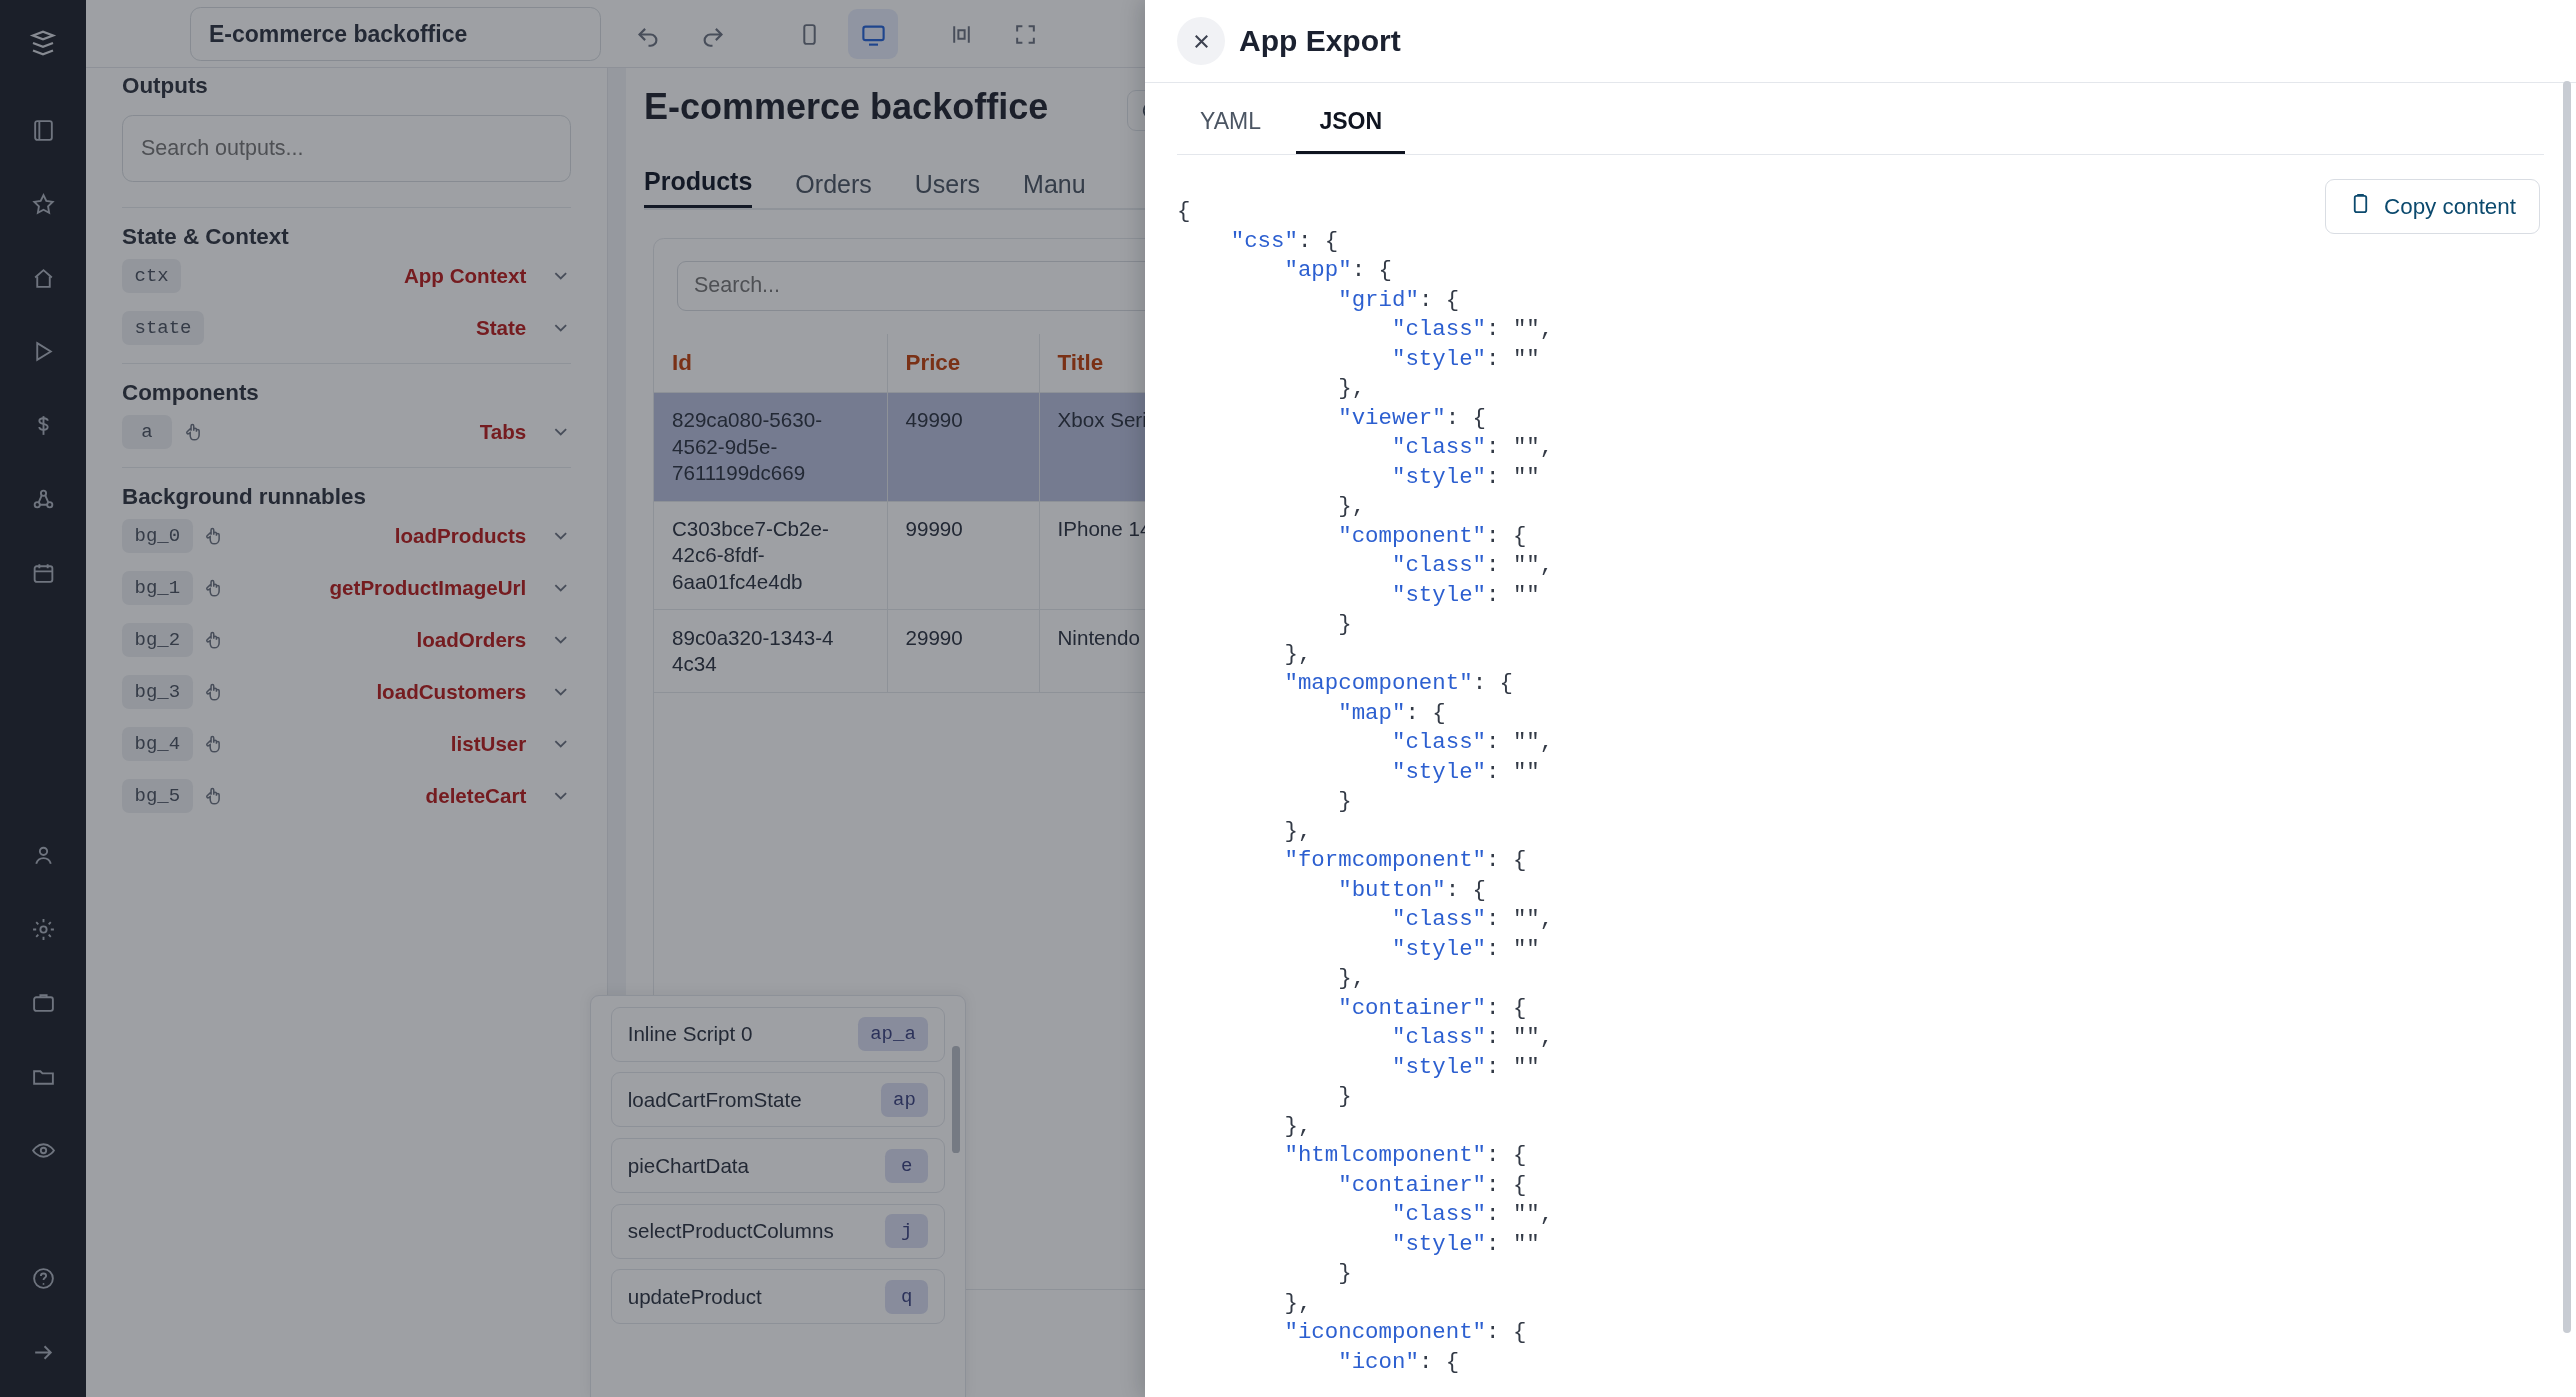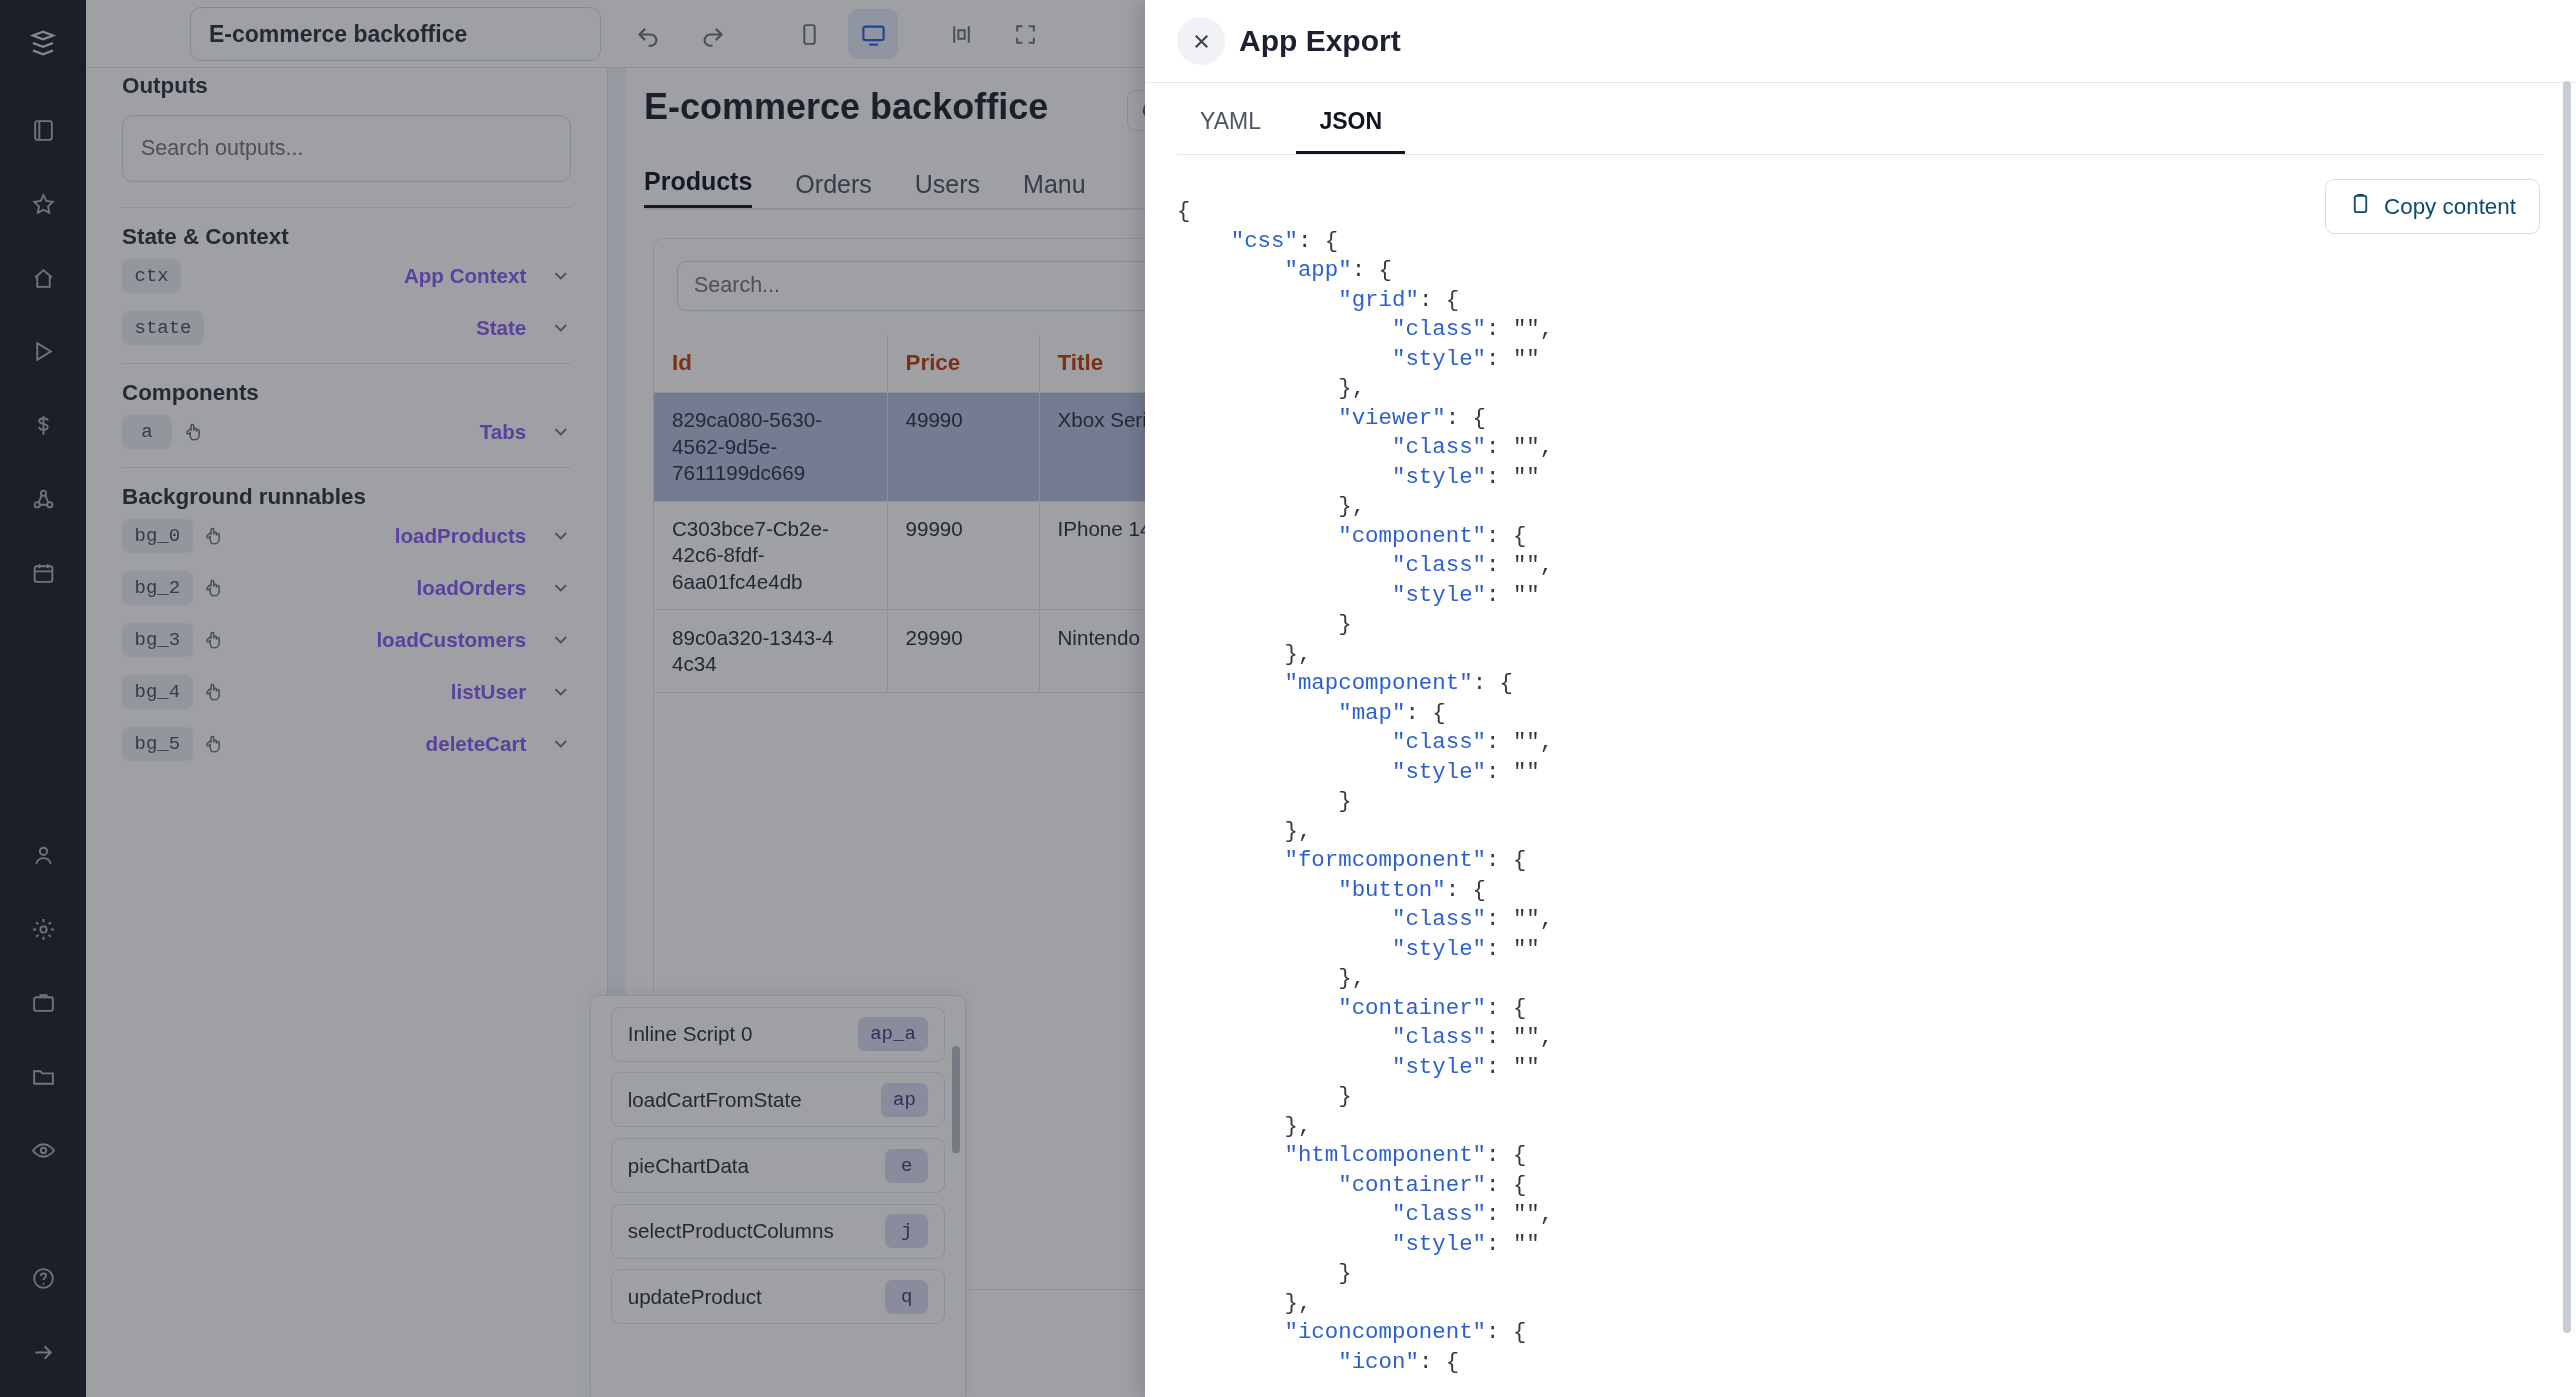--- a/index.html
+++ b/index.html
@@ -70,21 +70,21 @@
   .chip {
     display: inline-flex; align-items: center; justify-content: center;
     min-width: 50px; height: 34px; padding: 0 12.5px;
     background: #eceef1; border-radius: 7.2px;
     font-size: 19px; color: #4a5260;
     font-family: "Liberation Mono", monospace;
   }
   .hand-icon { color: #6b7280; display: inline-flex; align-items: center; }
   .row-label {
     margin-left: auto;
-    font-size: 20.6px; color: #8b5cf6; font-weight: bold;
+    font-size: 20.6px; color: #b91c1c; font-weight: bold;
   }
   .chev { color: #6b7280; display: inline-flex; align-items: center; margin-left: 12.5px;}
 
   
   .topbar {
     position: absolute; left: 86px; top: 0; right: 0; height: 68px;
     background: #ffffff; border-bottom: 0.9px solid #e3e6ea;
   }
   .apptitle-input {
     position: absolute; left: 104px; top: 7.2px;
@@ -414,20 +414,34 @@
     <div class="section-title">Background runnables</div>
 
     <div class="row">
       <span class="chip">bg_0</span>
       <span class="hand-icon">
           <svg width="21.5" height="21.5" viewBox="0 0 24 24" fill="none" stroke="currentColor" stroke-width="1.7">
             <path d="M9 11V5.5a1.5 1.5 0 013 0V11m0-1.5a1.5 1.5 0 013 0V12m0-1a1.5 1.5 0 013 0v4.5c0 3-2.2 5.5-5.5 5.5S8 18.5 8 15.5V13l-1.6 1.1a1.4 1.4 0 01-1.8-2.1L9 8"></path>
           </svg>
         </span>
       <span class="row-label">loadProducts</span>
+      <span class="chev">
+          <svg width="21.5" height="21.5" viewBox="0 0 24 24" fill="none" stroke="currentColor" stroke-width="2">
+            <path d="M6 9l6 6 6-6"></path>
+          </svg>
+        </span>
+    </div>
+    <div class="row">
+      <span class="chip">bg_1</span>
+      <span class="hand-icon">
+          <svg width="21.5" height="21.5" viewBox="0 0 24 24" fill="none" stroke="currentColor" stroke-width="1.7">
+            <path d="M9 11V5.5a1.5 1.5 0 013 0V11m0-1.5a1.5 1.5 0 013 0V12m0-1a1.5 1.5 0 013 0v4.5c0 3-2.2 5.5-5.5 5.5S8 18.5 8 15.5V13l-1.6 1.1a1.4 1.4 0 01-1.8-2.1L9 8"></path>
+          </svg>
+        </span>
+      <span class="row-label">getProductImageUrl</span>
       <span class="chev">
           <svg width="21.5" height="21.5" viewBox="0 0 24 24" fill="none" stroke="currentColor" stroke-width="2">
             <path d="M6 9l6 6 6-6"></path>
           </svg>
         </span>
     </div>
     <div class="row">
       <span class="chip">bg_2</span>
       <span class="hand-icon">
           <svg width="21.5" height="21.5" viewBox="0 0 24 24" fill="none" stroke="currentColor" stroke-width="1.7">

